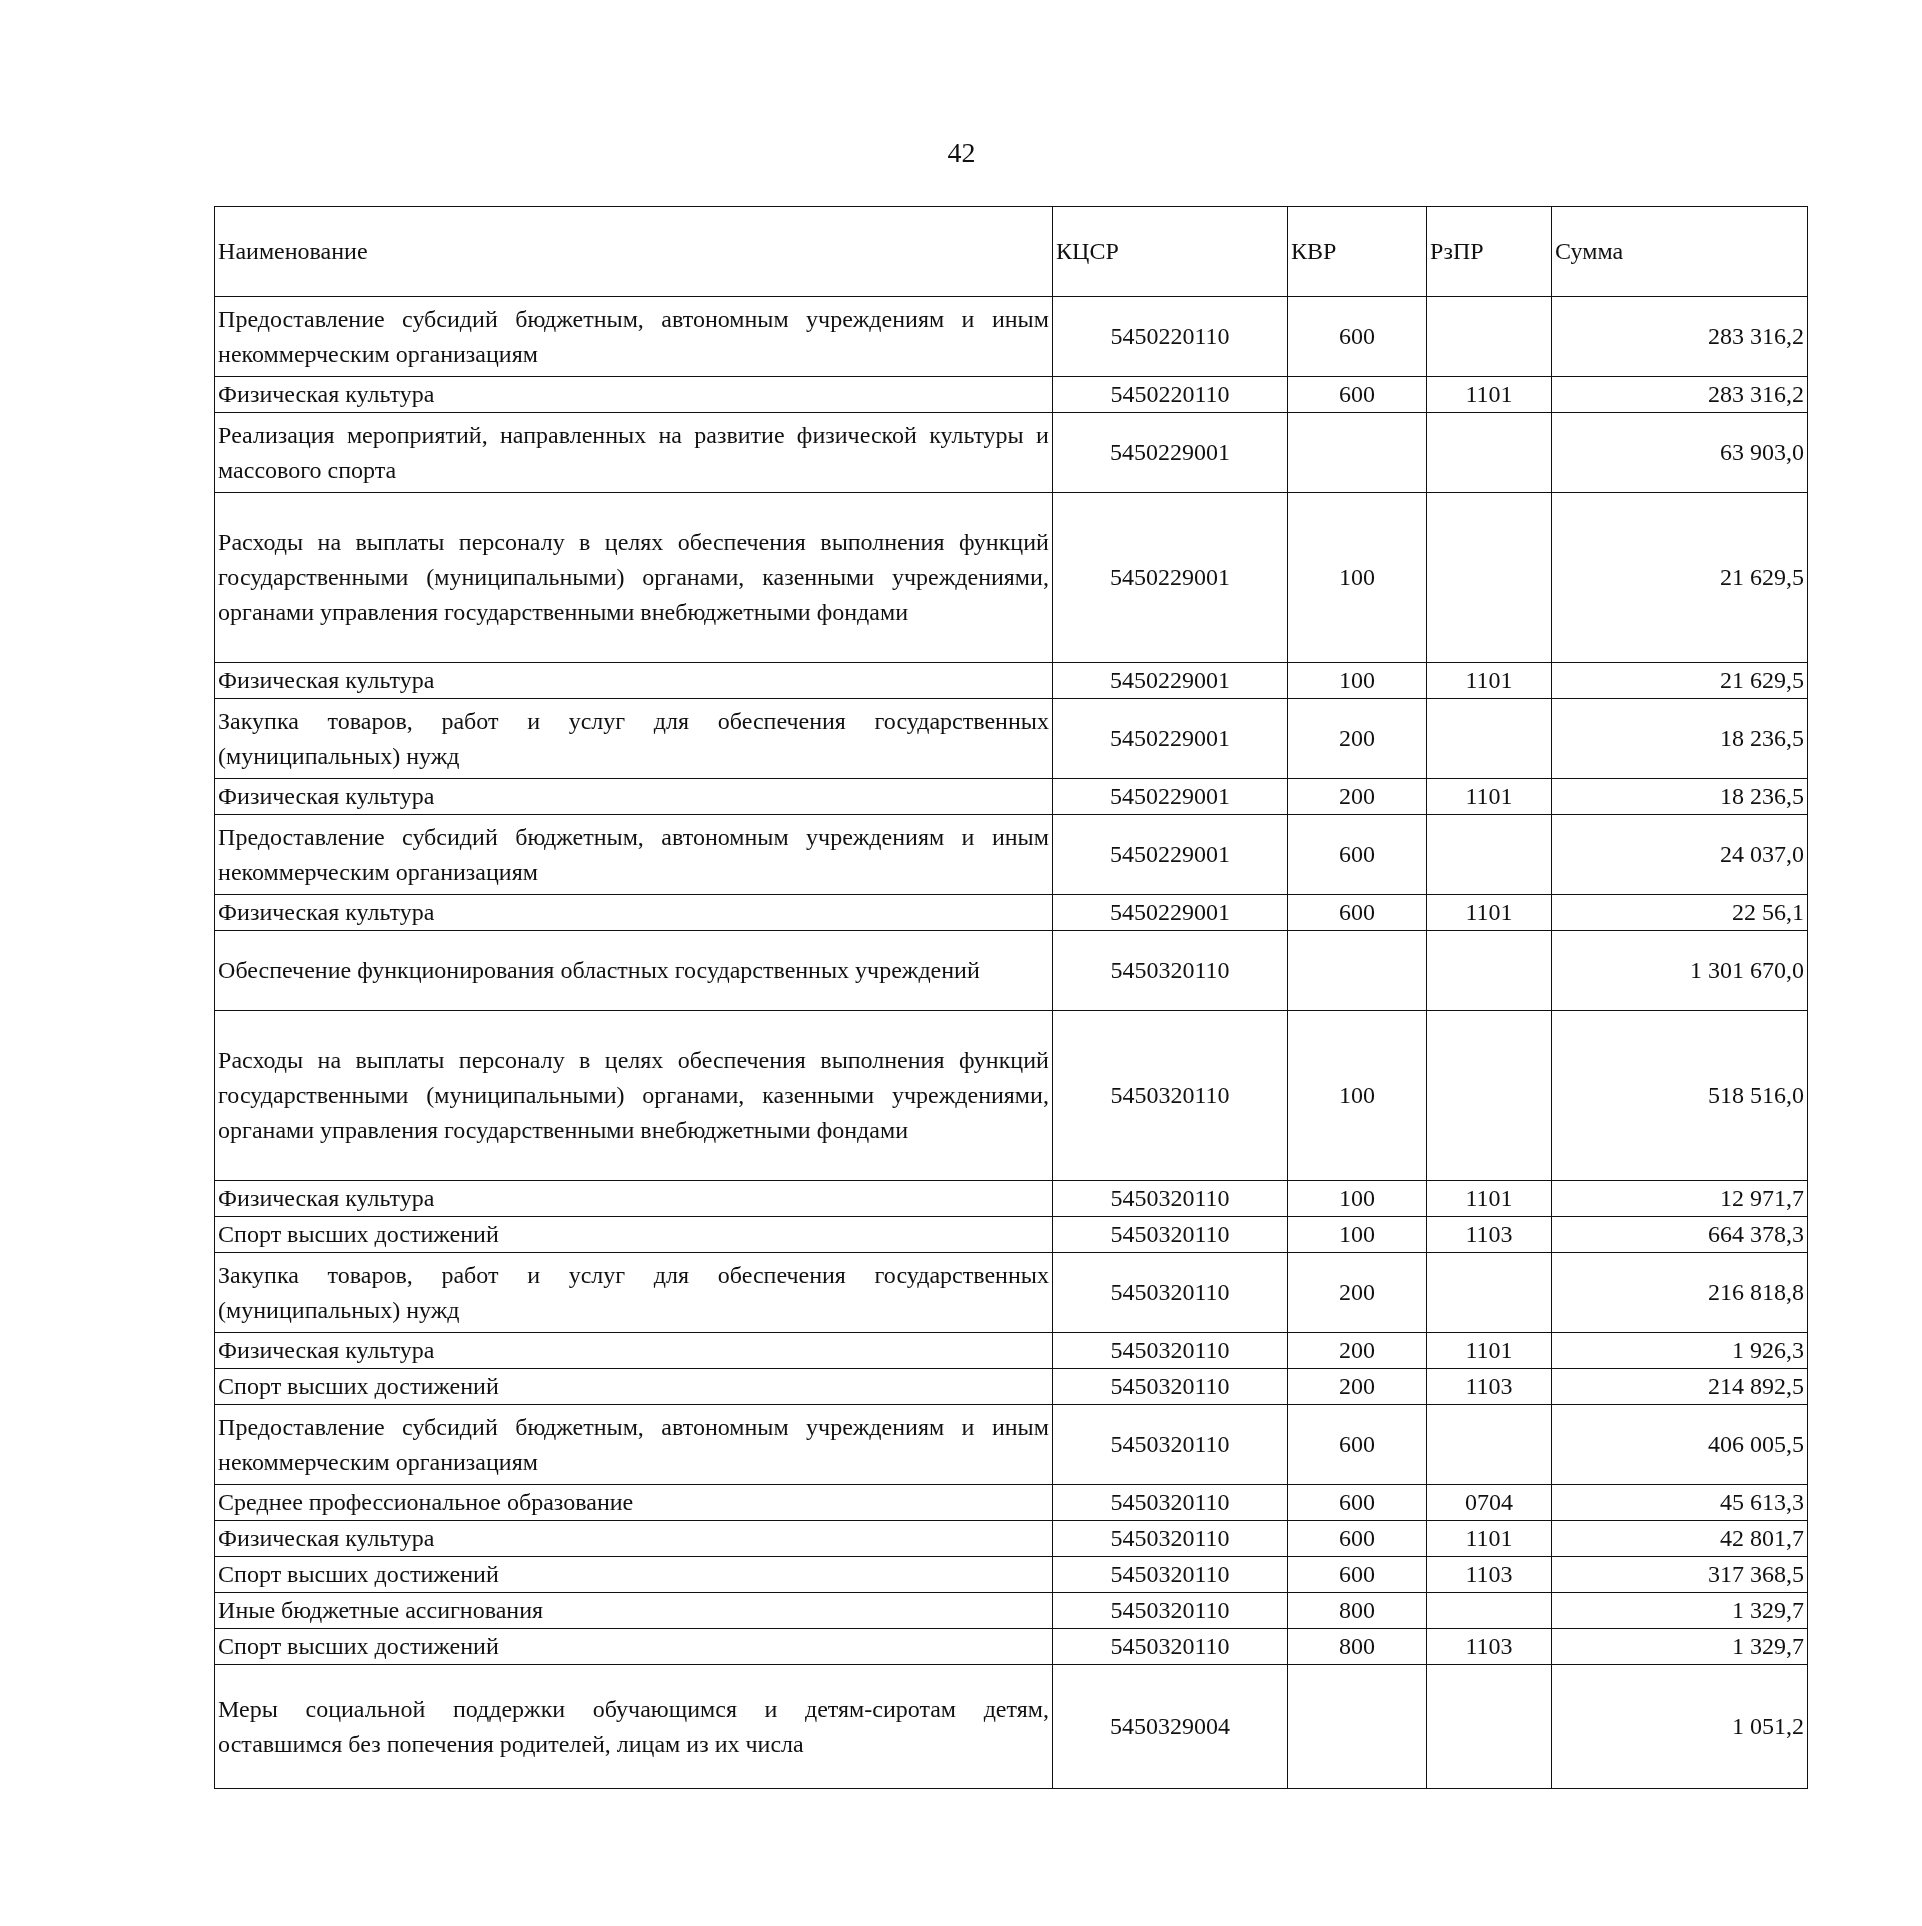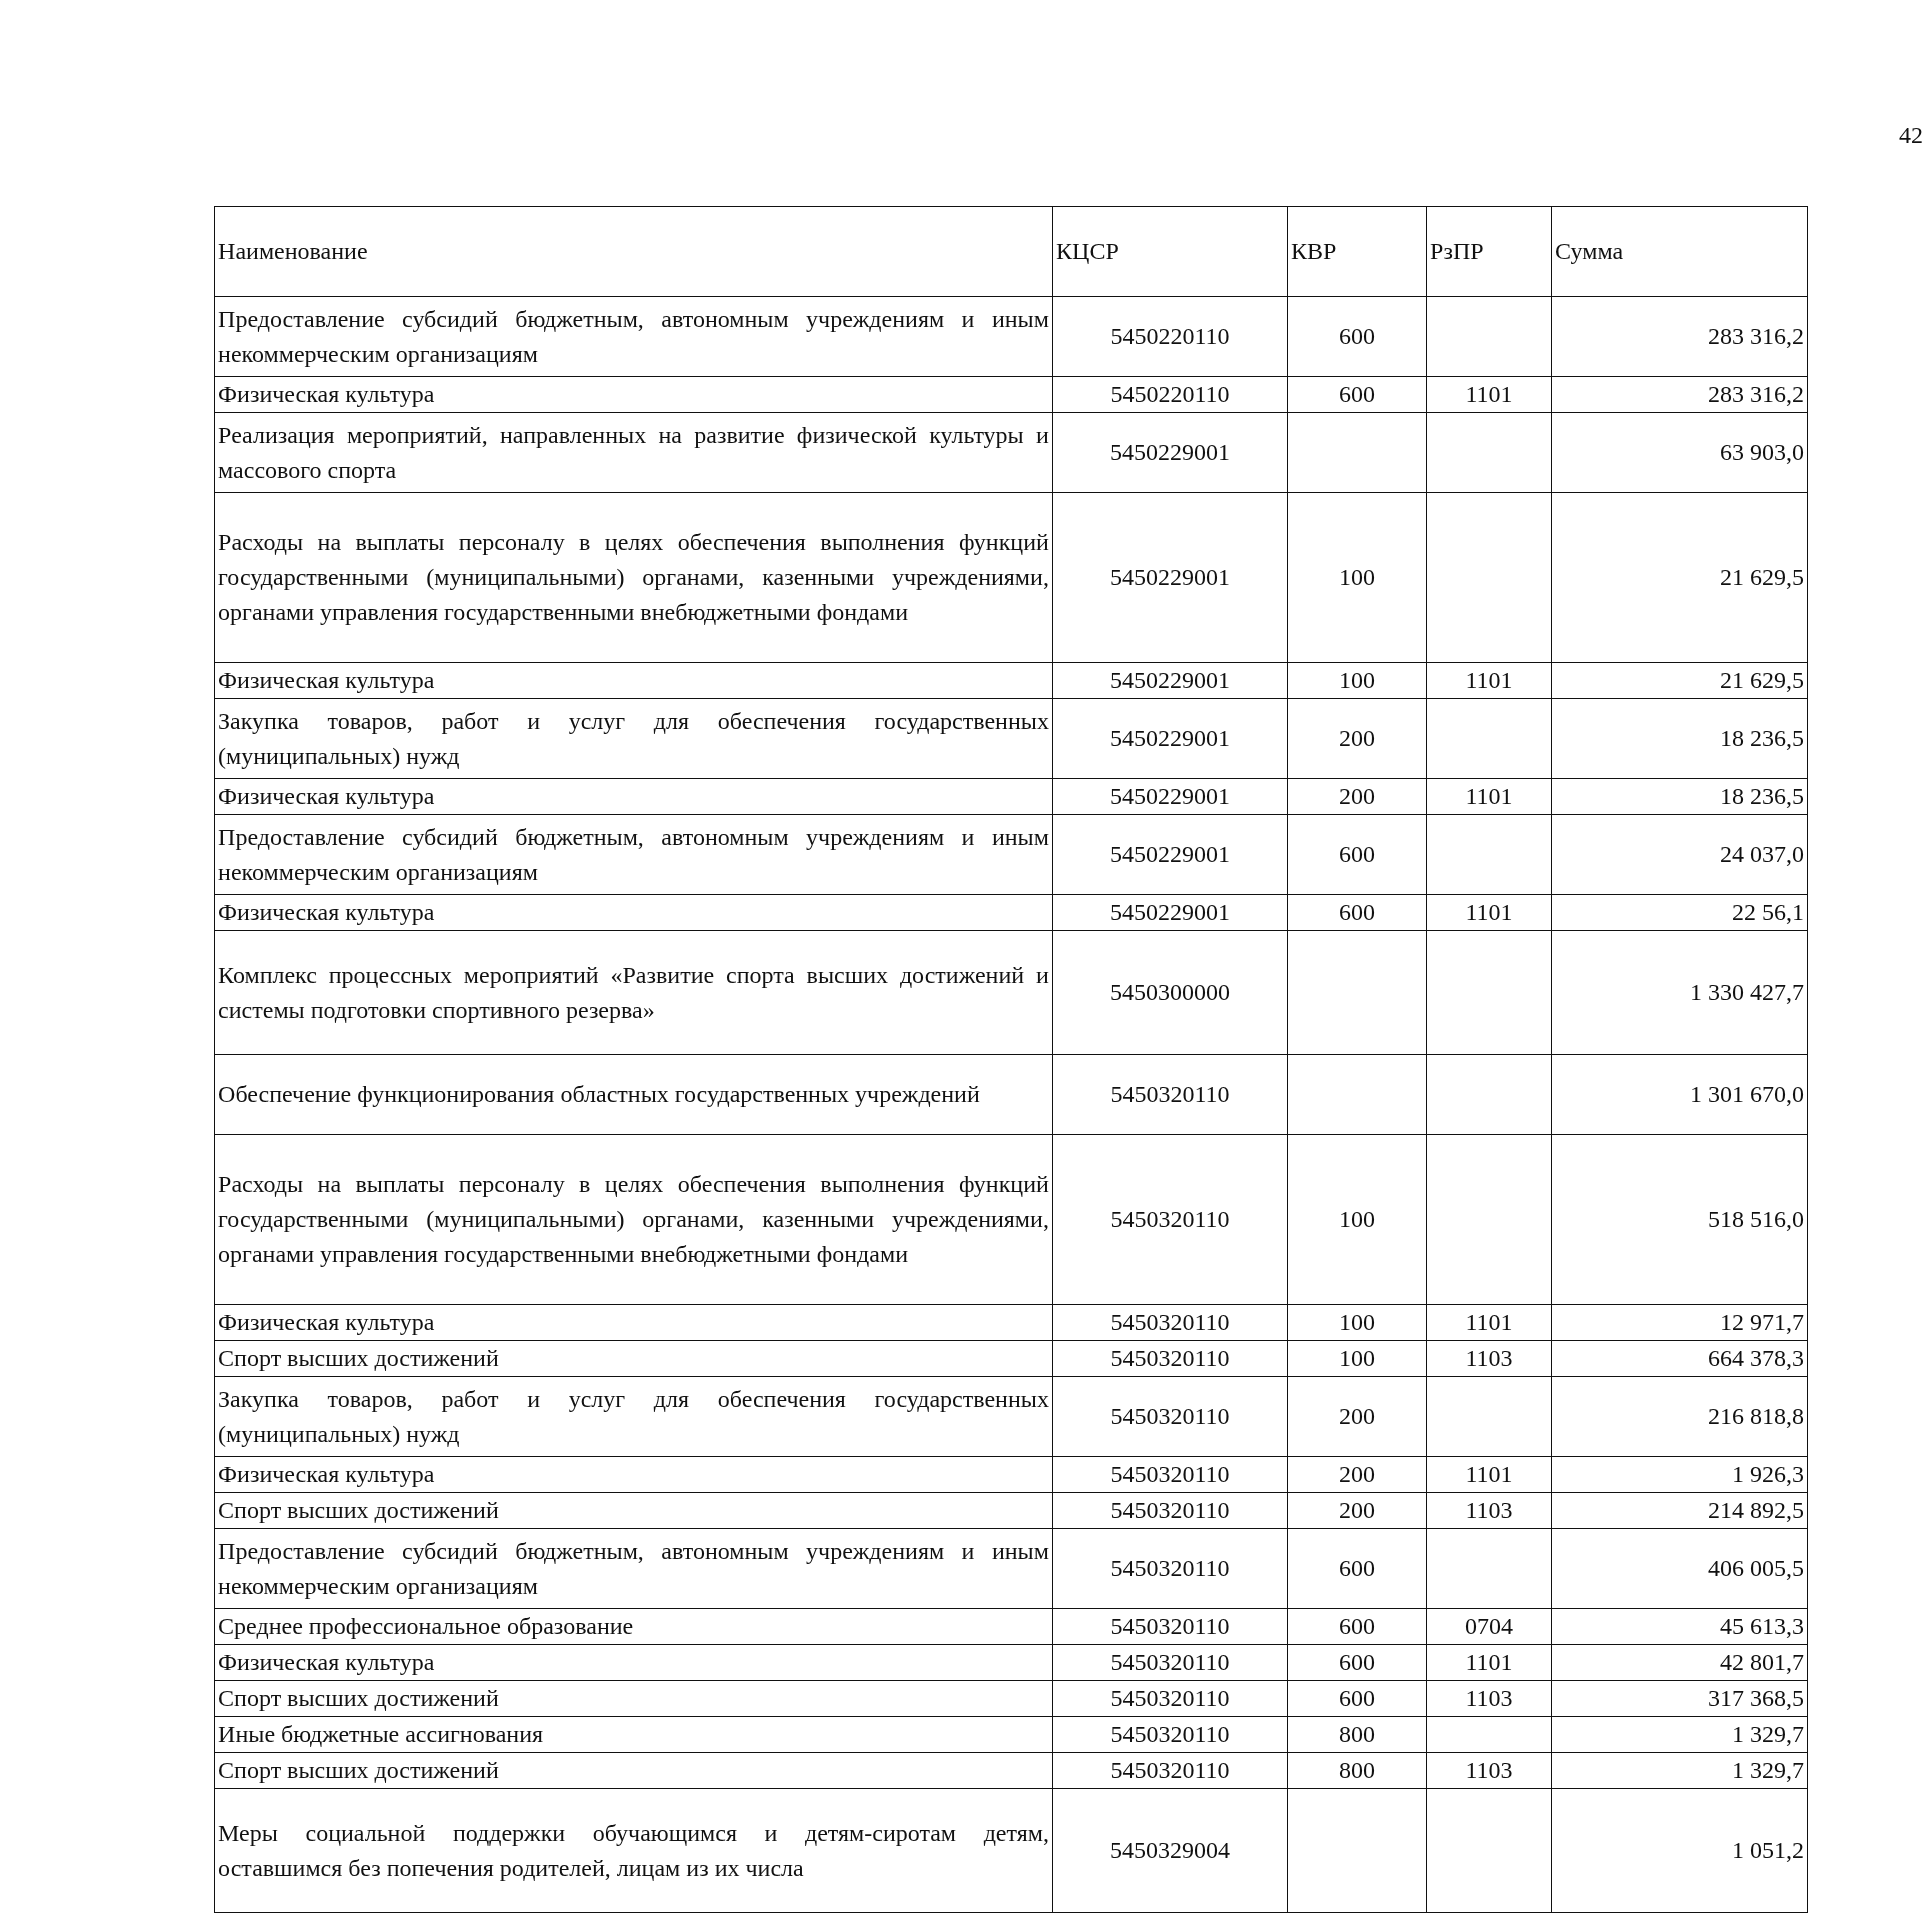--- a/index.html
+++ b/index.html
@@ -2,22 +2,22 @@
 <html style="font-size:6.2px"><head>
 <meta charset="utf-8">
 <style>
   html, body { margin: 0; padding: 0; background: #ffffff; }
   body {
     width: 1923px; height: 2711px; position: relative; overflow: hidden;
     font-family: "Liberation Serif", "DejaVu Serif", serif;
     color: #111111;
   }
   .page-number {
-    position: absolute; top: 123px; left: 0; width: 100%;
-    text-align: right; font-size: 24px; line-height: 1;
+    position: absolute; top: 139px; left: 0; width: 100%;
+    text-align: center; font-size: 28px; line-height: 1;
   }
   table.budget {
     position: absolute; left: 214px; top: 206px;
     width: 1593px; border-collapse: collapse; table-layout: fixed;
     font-size: 24px; line-height: 35px;
   }
   table.budget col.c-name { width: 838px; }
   table.budget col.c-kcsr { width: 235px; }
   table.budget col.c-kvr  { width: 139px; }
   table.budget col.c-rzpr { width: 125px; }
@@ -114,27 +114,20 @@
         <td class="rzpr"></td>
         <td class="sum">24 037,0</td>
       </tr>
       <tr class="single">
         <td class="name">Физическая культура</td>
         <td class="kcsr">5450229001</td>
         <td class="kvr">600</td>
         <td class="rzpr">1101</td>
         <td class="sum">22 56,1</td>
       </tr>
-      <tr class="tall">
-        <td class="name">Комплекс процессных мероприятий «Развитие спорта высших достижений и системы подготовки спортивного резерва»</td>
-        <td class="kcsr">5450300000</td>
-        <td class="kvr"></td>
-        <td class="rzpr"></td>
-        <td class="sum">1 330 427,7</td>
-      </tr>
       <tr class="mid">
         <td class="name">Обеспечение функционирования областных государственных учреждений</td>
         <td class="kcsr">5450320110</td>
         <td class="kvr"></td>
         <td class="rzpr"></td>
         <td class="sum">1 301 670,0</td>
       </tr>
       <tr class="xtall">
         <td class="name">Расходы на выплаты персоналу в целях обеспечения выполнения функций государственными (муниципальными) органами, казенными учреждениями, органами управления государственными внебюджетными фондами</td>
         <td class="kcsr">5450320110</td>

